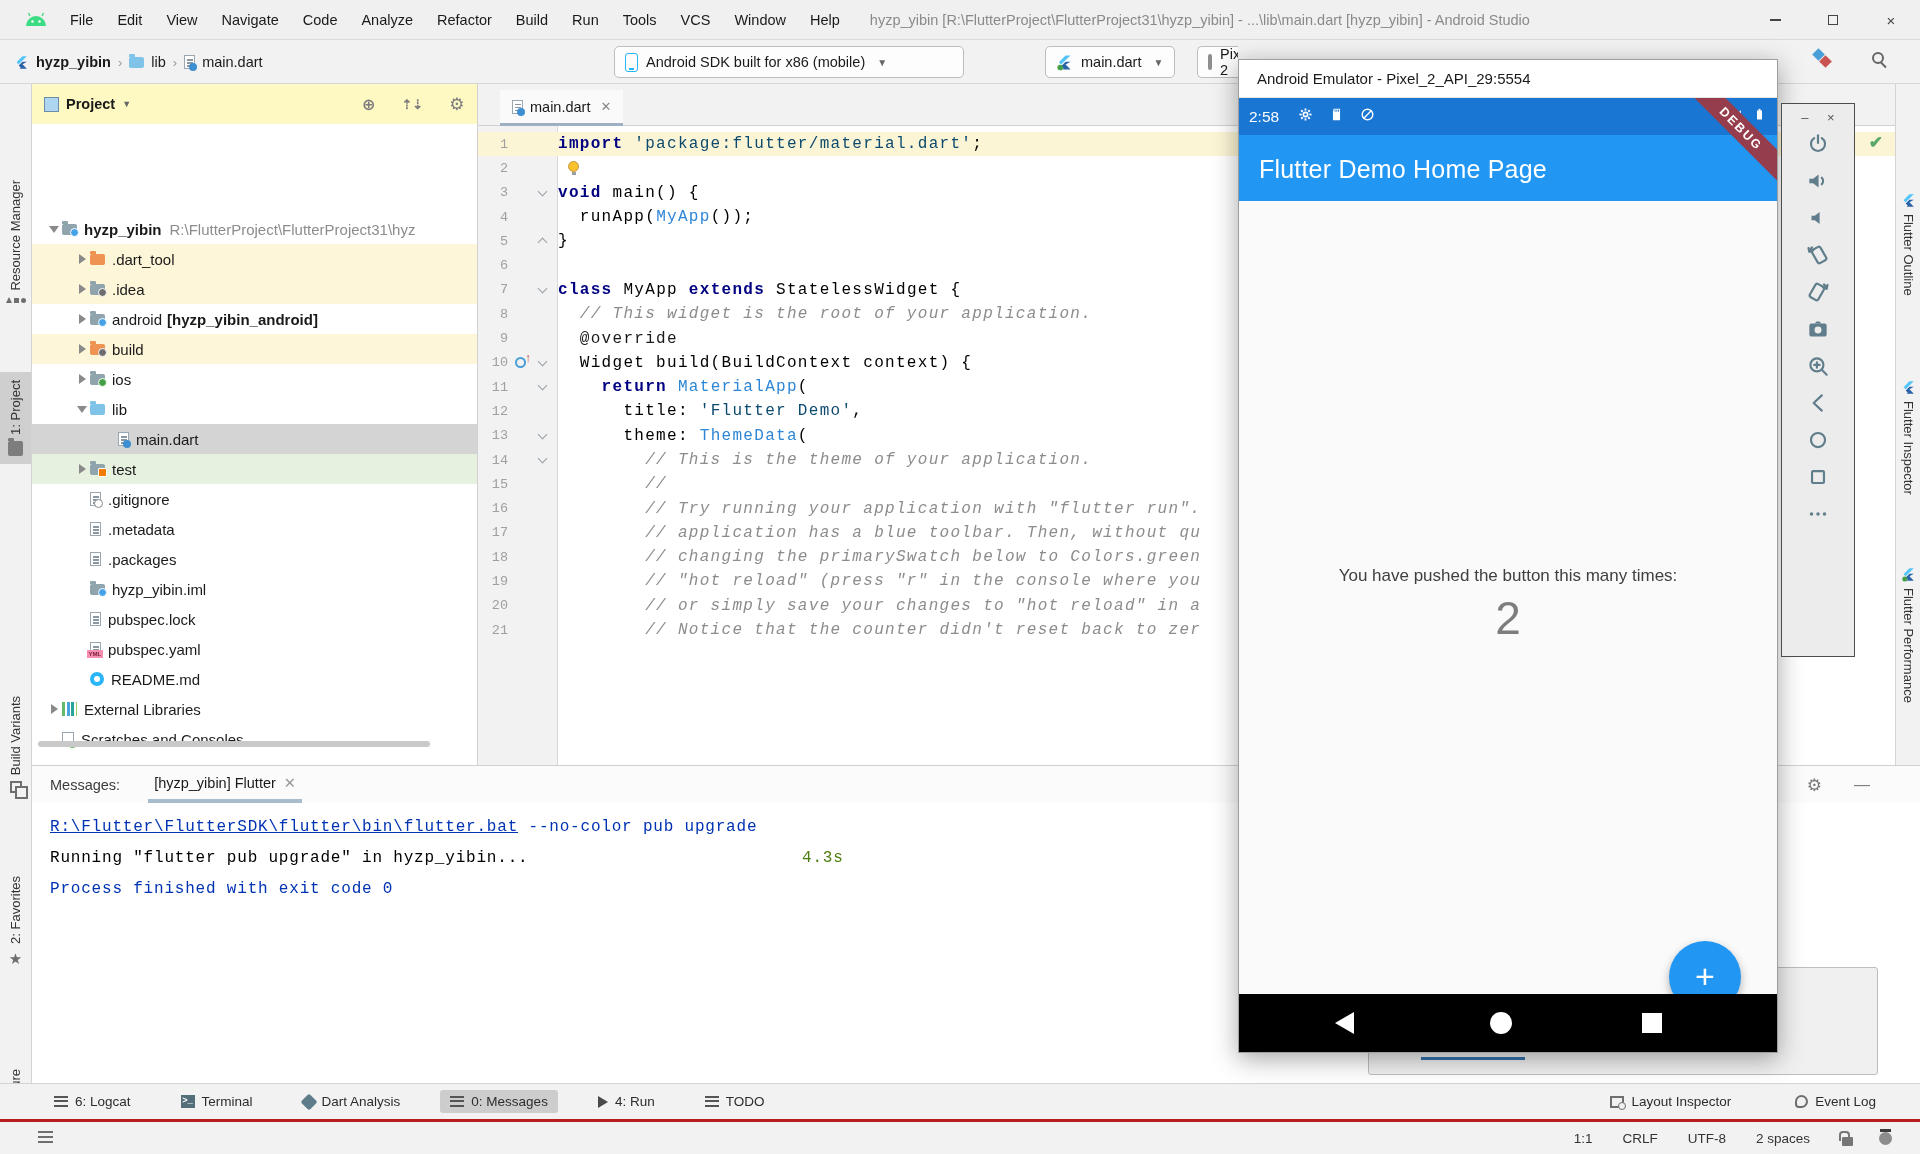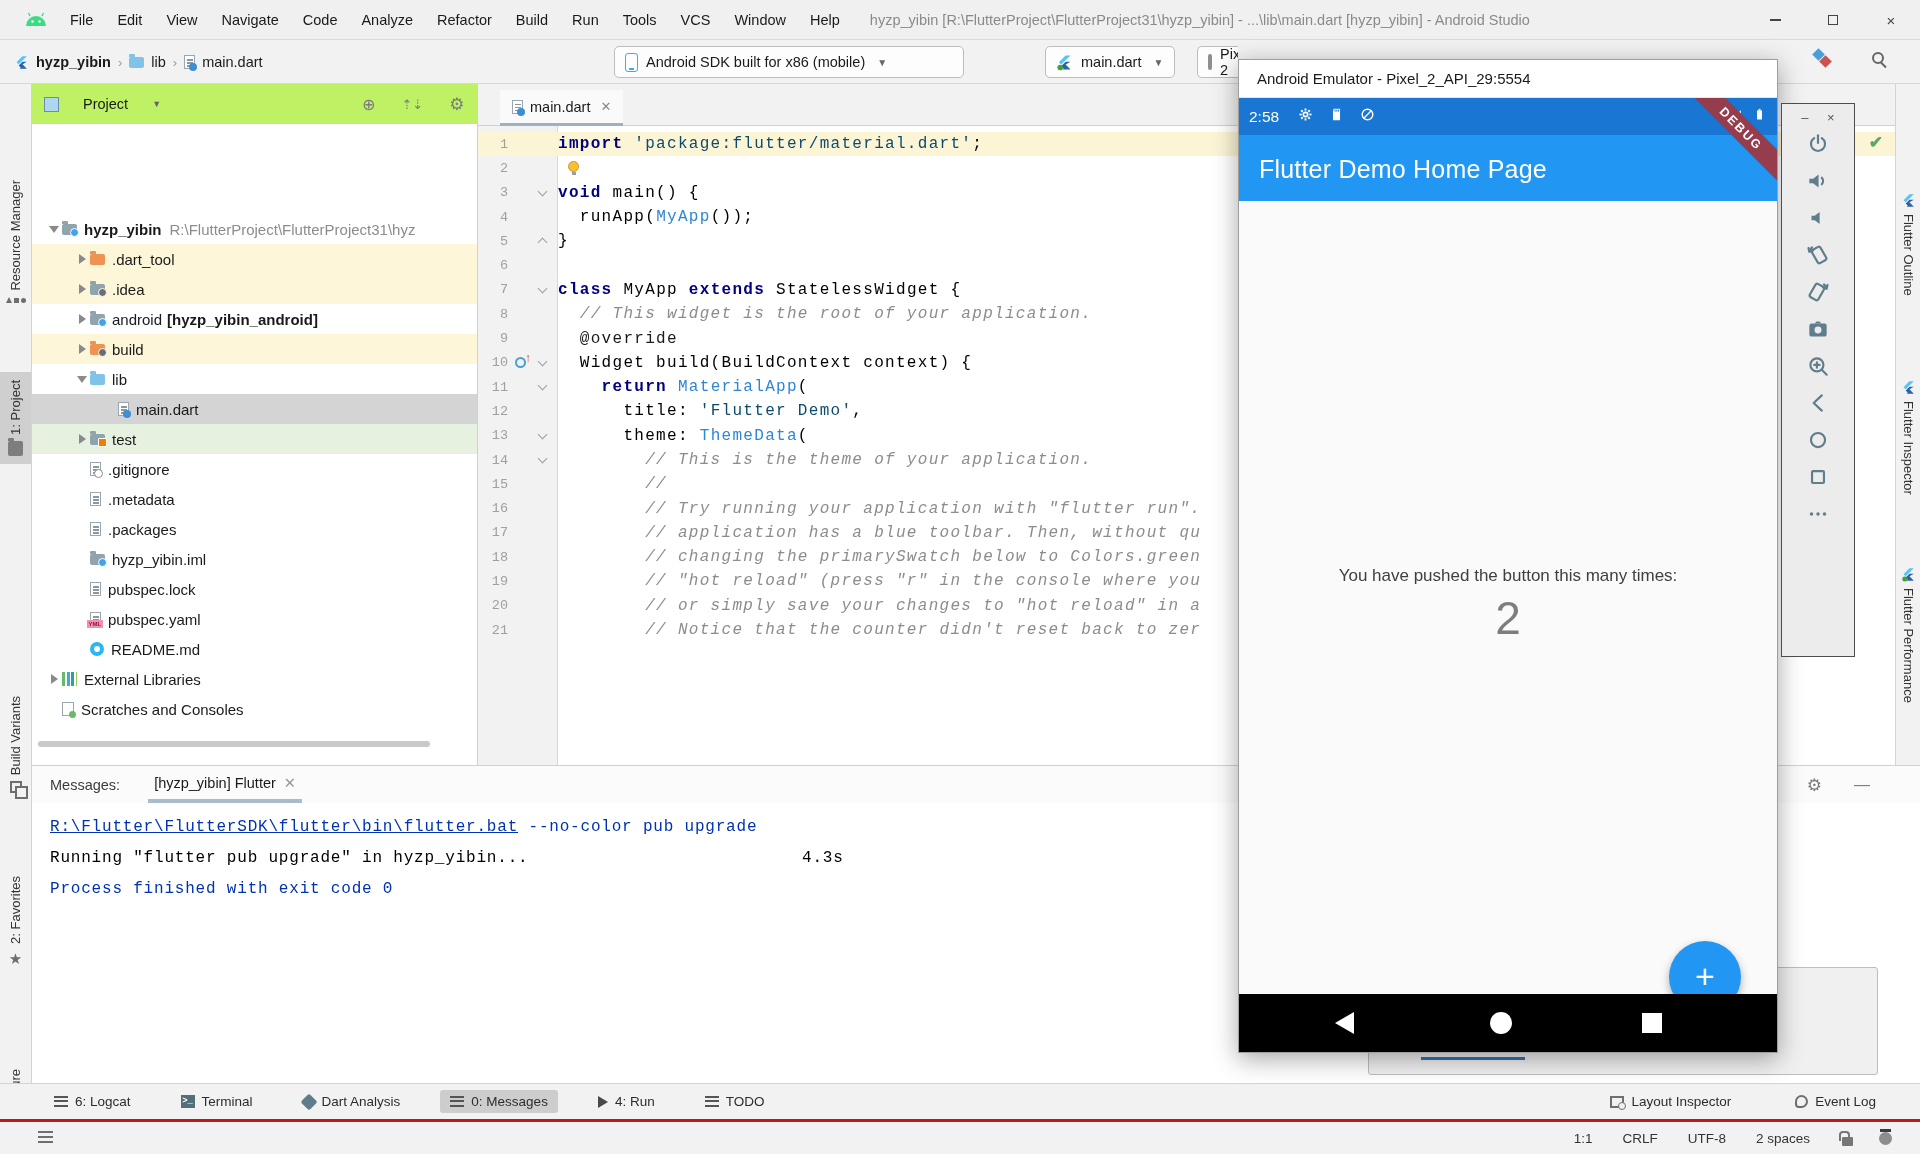--- a/index.html
+++ b/index.html
@@ -32,21 +32,21 @@
   
   #left-stripe { position:absolute; left:0; top:84px; width:32px; height:999px; background:#f2f2f2; border-right:1px solid #d4d4d4; }
   #right-stripe { position:absolute; right:0; top:84px; width:25px; height:999px; background:#f2f2f2; border-left:1px solid #d4d4d4; }
   .stripe-btn { position:absolute; left:0; width:100%; display:flex; flex-direction:column; align-items:center; gap:6px; font-size:13px; color:#333; cursor:default; }
   .stripe-btn .vtext { writing-mode:vertical-rl; transform:rotate(180deg); white-space:nowrap; }
   .stripe-btn.rs .vtext { transform:none; }
   .stripe-btn.active { background:#cfcfcf; padding:8px 0; }
 
   
   #project-panel { position:absolute; left:32px; top:84px; width:446px; height:681px; background:#fff; border-right:1px solid #d1d1d1; overflow:hidden; }
-  #project-header { height:40px; display:flex; align-items:center; padding-left:12px; gap:24px; font-size:14.5px; background:#bef264; }
+  #project-header { height:40px; display:flex; align-items:center; padding-left:12px; gap:7px; font-size:14.5px; background:#fef9c3;font-weight:bold; }
   #project-header .hicons { position:absolute; left:330px; top:0; height:40px; display:flex; gap:26px; align-items:center; color:#7c7c7c; font-size:16px; }
   #tree { position:absolute; left:0; top:130px; width:446px; }
   .trow { height:30px; display:flex; align-items:center; font-size:15px; white-space:nowrap; overflow:hidden; }
   .trow .arrowcol { width:16px; flex:0 0 16px; display:flex; justify-content:center; }
   .trow .lbl { margin-left:7px; }
   .trow .sfx { font-weight:bold; margin-left:5px; }
   .trow .pth { color:#8c8c8c; margin-left:8px; overflow:hidden; }
   .bg-yellow { background:#fdf6d8; }
   .bg-green { background:#e6f1df; }
   .bg-selected { background:#d4d4d4; }
@@ -86,21 +86,21 @@
   #msg-header { height:37px; display:flex; align-items:center; background:#fbfbfb; position:relative; }
   #msg-label { margin-left:18px; font-size:14.5px; color:#3c3c3c; }
   #msg-tab { margin-left:28px; font-size:14.5px; color:#1a1a1a; height:100%; display:flex; align-items:center; gap:8px; border-bottom:4px solid #a9bccd; padding:0 6px; }
   #msg-tab .x { color:#9a9a9a; }
   #msg-hicons { position:absolute; right:50px; top:0; height:100%; display:flex; gap:32px; align-items:center; color:#7c7c7c; font-size:16px; }
   #console { position:absolute; left:18px; top:45px; right:19px; font-family:"Liberation Mono","DejaVu Sans Mono",monospace; font-size:16px; letter-spacing:0.8px; }
   .conline { height:31px; display:flex; align-items:center; white-space:pre; position:relative; }
   .con-link { color:#0033b3; text-decoration:underline; }
   .con-info { color:#0033b3; }
   .con-plain { color:#000; }
-  .con-time { position:absolute; left:752px; color:#000000; }
+  .con-time { position:absolute; left:752px; color:#4d7c0f; }
 
   
   #bottom-stripe { position:absolute; left:0; bottom:35px; width:1920px; height:36px; background:#f2f2f2; border-top:1px solid #d4d4d4; }
   #bs-left { position:absolute; left:44px; top:0; height:100%; display:flex; gap:30px; align-items:center; }
   #bs-right { position:absolute; right:34px; top:0; height:100%; display:flex; gap:44px; align-items:center; }
   .bs-item { display:flex; align-items:center; gap:7px; font-size:13.5px; color:#2d2d2d; padding:4px 10px; border-radius:3px; }
   .bs-item.active { background:#cdcdcd; }
   #statusbar { position:absolute; left:0; bottom:0; width:1920px; height:35px; background:#f2f2f2; border-top:3px solid #b91c1c; }
   #sb-left { position:absolute; left:38px; top:9px; }
   #sb-items { position:absolute; right:110px; top:0; height:100%; display:flex; gap:30px; align-items:center; font-size:13.5px; color:#333; }
@@ -367,20 +367,27 @@
         </div>
         <div class="trow bg-yellow" style="padding-left: 42px;">
           <span class="arrowcol">
             <span class="tri-r"></span>
           </span>
           <span class="ico fold-ic orange emblem em-gear"></span>
           <span class="lbl">build</span>
         </div>
         <div class="trow" style="padding-left: 42px;">
           <span class="arrowcol">
+            <span class="tri-r"></span>
+          </span>
+          <span class="ico fold-ic emblem em-dots"></span>
+          <span class="lbl">ios</span>
+        </div>
+        <div class="trow" style="padding-left: 42px;">
+          <span class="arrowcol">
             <span class="tri-d"></span>
           </span>
           <span class="ico fold-ic blue"></span>
           <span class="lbl">lib</span>
         </div>
         <div class="trow bg-selected" style="padding-left: 70px;">
           <span class="arrowcol"></span>
           <span class="ico doc-ic dart">
             <i></i>
           </span>

